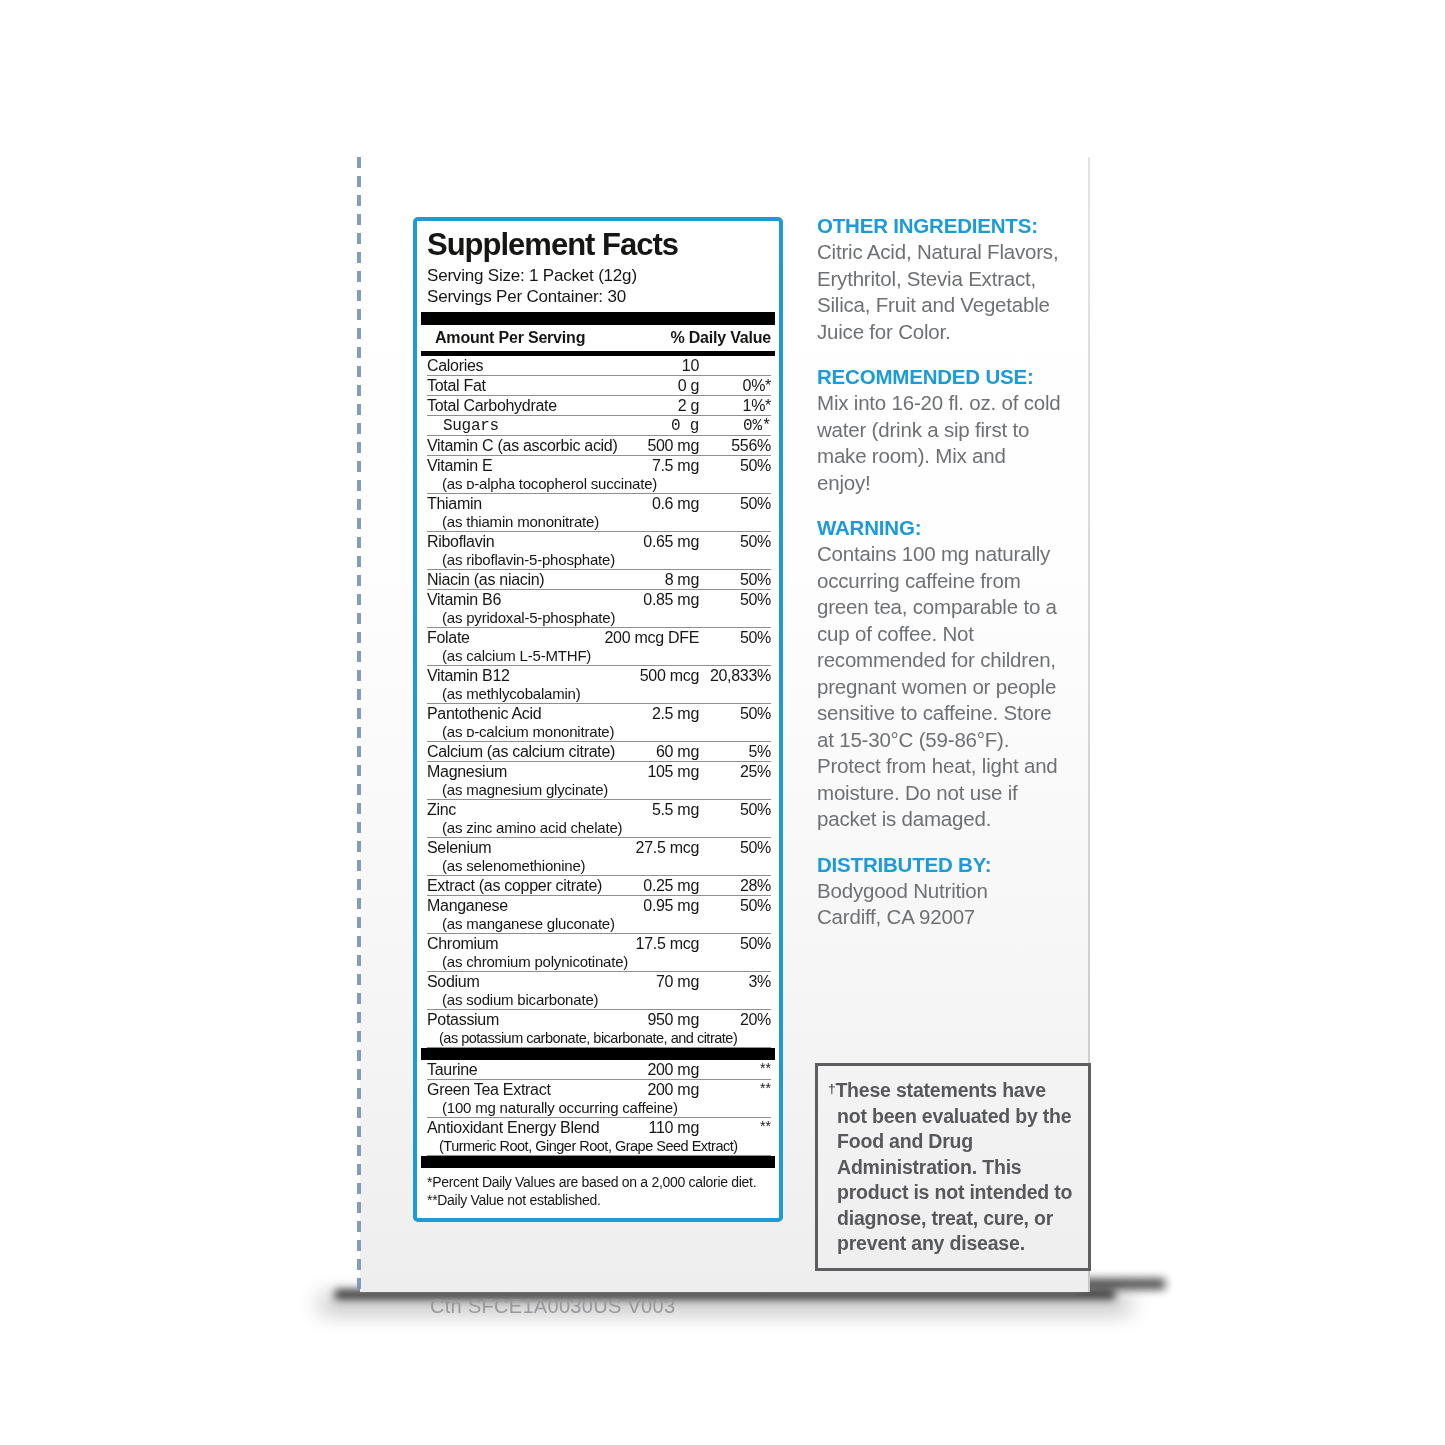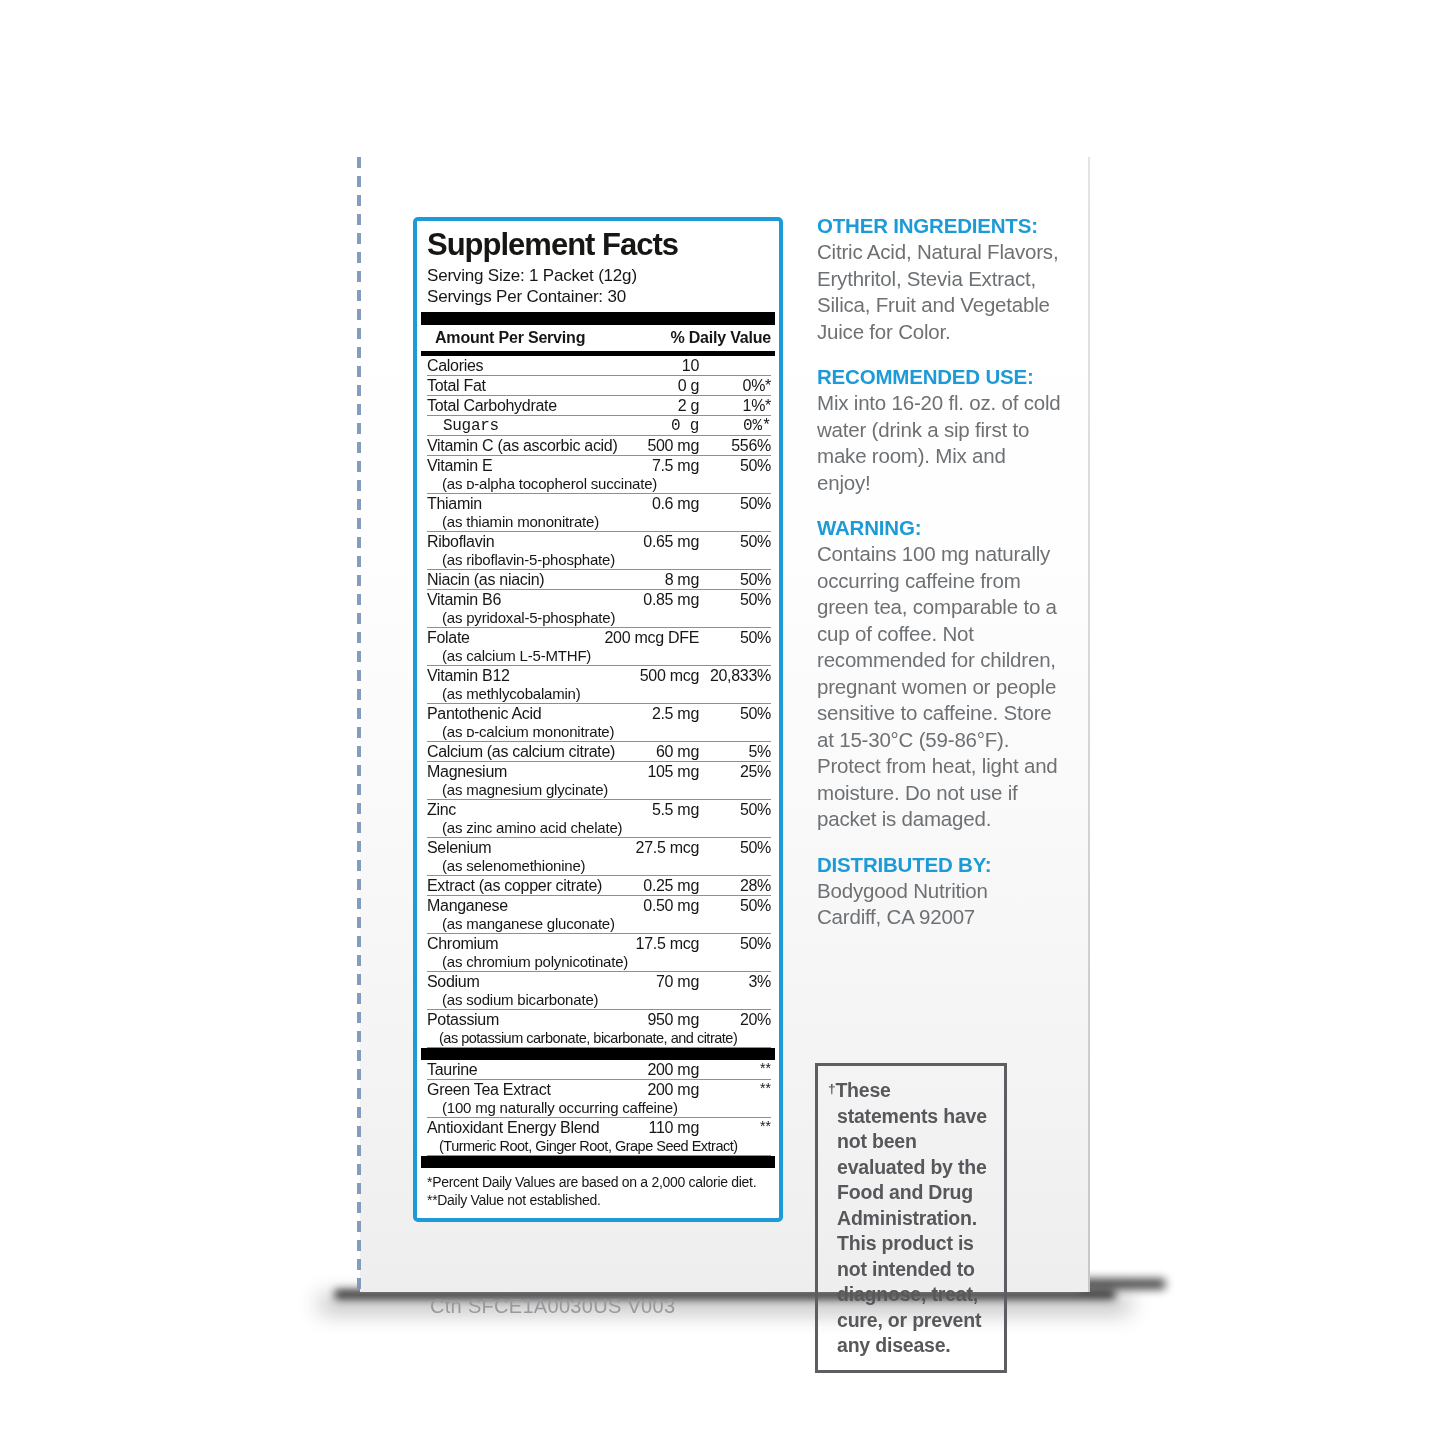--- a/index.html
+++ b/index.html
@@ -85,21 +85,21 @@
   .right-col{position:absolute;left:457px;top:56px;width:247px;}
   .sec-h{
     color:var(--accent);font-weight:800;font-size:20.5px;line-height:26px;
     letter-spacing:-0.2px;margin-top:19px;
   }
   .sec-h:first-child{margin-top:0;}
   .sec-p{
     color:var(--body-gray);font-size:20.5px;line-height:26.5px;letter-spacing:-0.2px;
   }
   .disclaimer{
-    position:absolute;left:455px;top:906px;width:192px;
+    position:absolute;left:455px;top:906px;width:276px;
     border:3px solid #5d5e61;background:transparent;
     padding:10px 8px 11px 19px;
     color:var(--disc-gray);font-weight:bold;font-size:19.5px;line-height:25.5px;
     letter-spacing:-0.2px;
   }
   .dinner{text-indent:-9px;}
   .dagger{font-size:70%;vertical-align:4px;font-weight:bold;}
   .ctn{
     position:absolute;left:70px;top:1138px;
     font-size:20px;color:var(--code-gray);letter-spacing:0.3px;
@@ -185,21 +185,21 @@
           <div class="sub">(as zinc amino acid chelate)</div>
         </div>
         <div class="nrow">
           <div class="l1"><span class="nname">Selenium</span><span class="amt">27.5 mcg</span><span class="dv">50%</span></div>
           <div class="sub">(as selenomethionine)</div>
         </div>
         <div class="nrow">
           <div class="l1"><span class="nname">Extract (as copper citrate)</span><span class="amt">0.25 mg</span><span class="dv">28%</span></div>
         </div>
         <div class="nrow">
-          <div class="l1"><span class="nname">Manganese</span><span class="amt">0.50 mg</span><span class="dv">50%</span></div>
+          <div class="l1"><span class="nname">Manganese</span><span class="amt">0.95 mg</span><span class="dv">50%</span></div>
           <div class="sub">(as manganese gluconate)</div>
         </div>
         <div class="nrow">
           <div class="l1"><span class="nname">Chromium</span><span class="amt">17.5 mcg</span><span class="dv">50%</span></div>
           <div class="sub">(as chromium polynicotinate)</div>
         </div>
         <div class="nrow">
           <div class="l1"><span class="nname">Sodium</span><span class="amt">70 mg</span><span class="dv">3%</span></div>
           <div class="sub">(as sodium bicarbonate)</div>
         </div>

